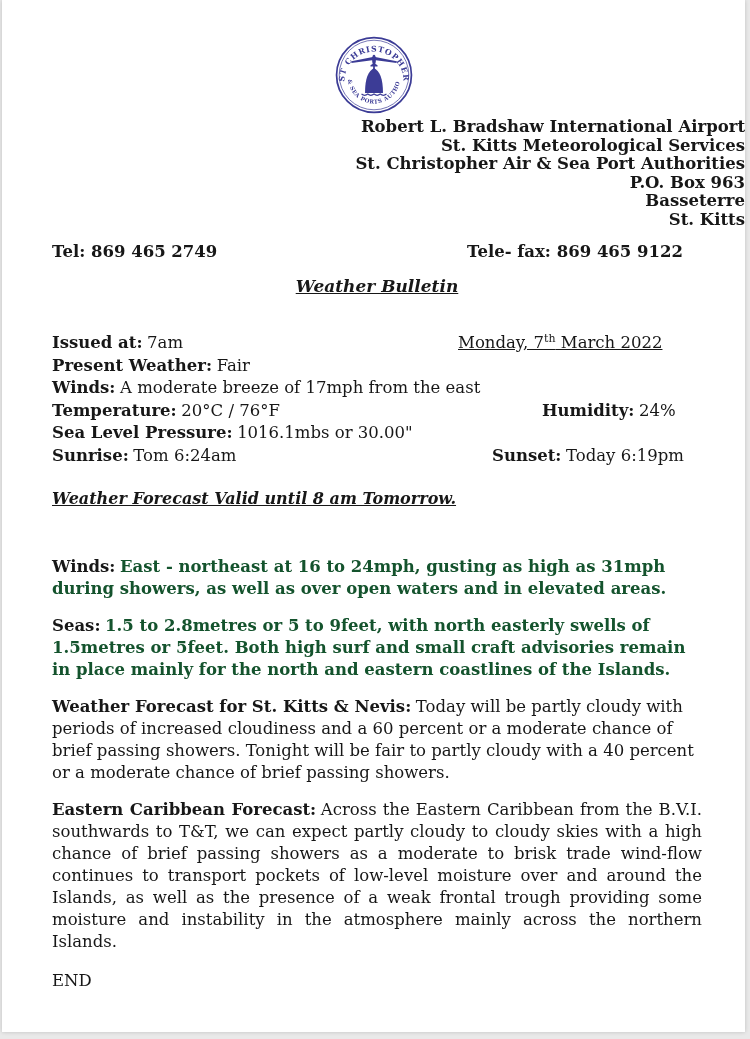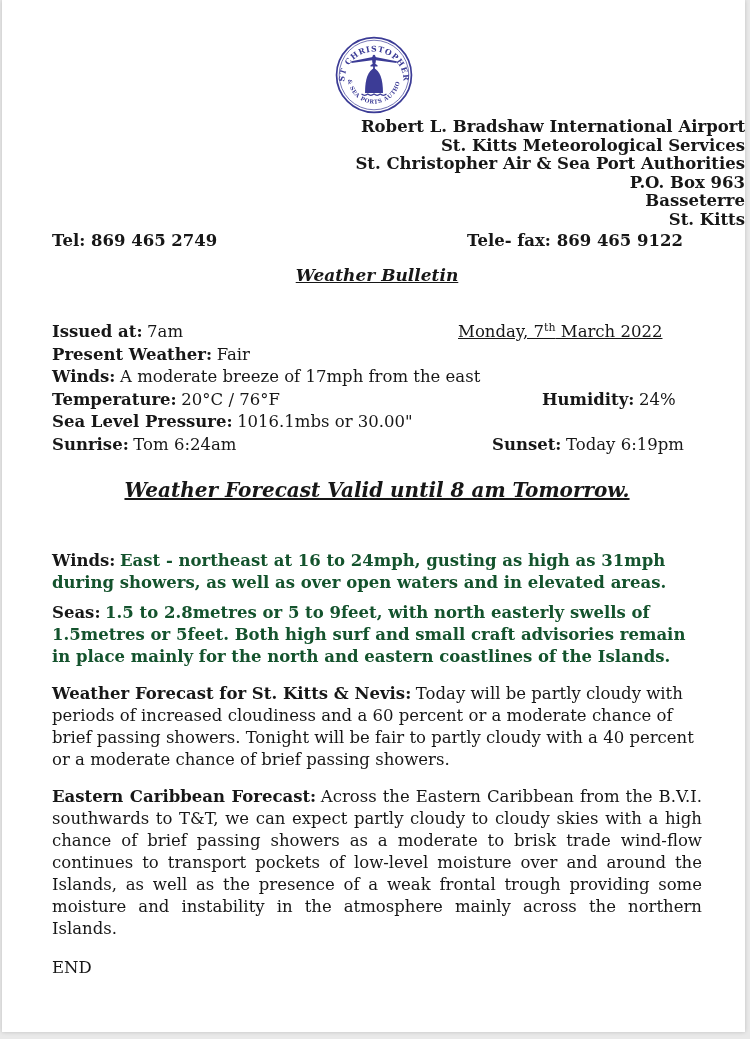--- a/index.html
+++ b/index.html
@@ -36,21 +36,21 @@
   .letterhead {
     margin-top: 2px;
     text-align: right;
     font-weight: bold;
     font-size: 16.5px;
     line-height: 18.5px;
   }
   
   .contact-row {
     position: relative;
-    margin-top: 2px;
+    margin-top: 13px;
     height: 22px;
     font-weight: bold;
     font-size: 16.5px;
   }
   .contact-fax { position: absolute; left: 415px; top: 0; }
   
   .bulletin-title {
     margin-top: 12px;
     text-align: center;
     font-size: 17px;
@@ -69,36 +69,36 @@
   .detail-row { position: relative; }
   .lbl { font-weight: bold; margin-right: 0.28em; }
   .rpos { position: absolute; top: 0; }
   .pos-date    { left: 406px; text-decoration: underline; }
   .pos-humid   { left: 490px; }
   .pos-sunset  { left: 440px; }
   sup { font-size: 11px; vertical-align: super; line-height: 0; }
   
   .forecast-heading {
     margin-top: 22px;
-    text-align: center;
-    font-size: 20px;
+    text-align: left;
+    font-size: 16px;
   }
   .forecast-heading span {
     font-weight: bold;
     font-style: italic;
     text-decoration: underline;
   }
   
   .para {
     font-size: 16.5px;
     line-height: 22px;
     margin: 0;
   }
   .para-winds { margin-top: 48px; }
-  .para-seas  { margin-top: 8px; }
+  .para-seas  { margin-top: 15px; }
   .para-skn   { margin-top: 15px; }
   .para-ec    { margin-top: 15px; text-align: justify; }
   .red  { color: #14532d; font-weight: bold; }
   .end-label {
     margin-top: 18px;
     font-weight: normal;
     font-size: 16.5px;
   }
 </style>
 </head>

